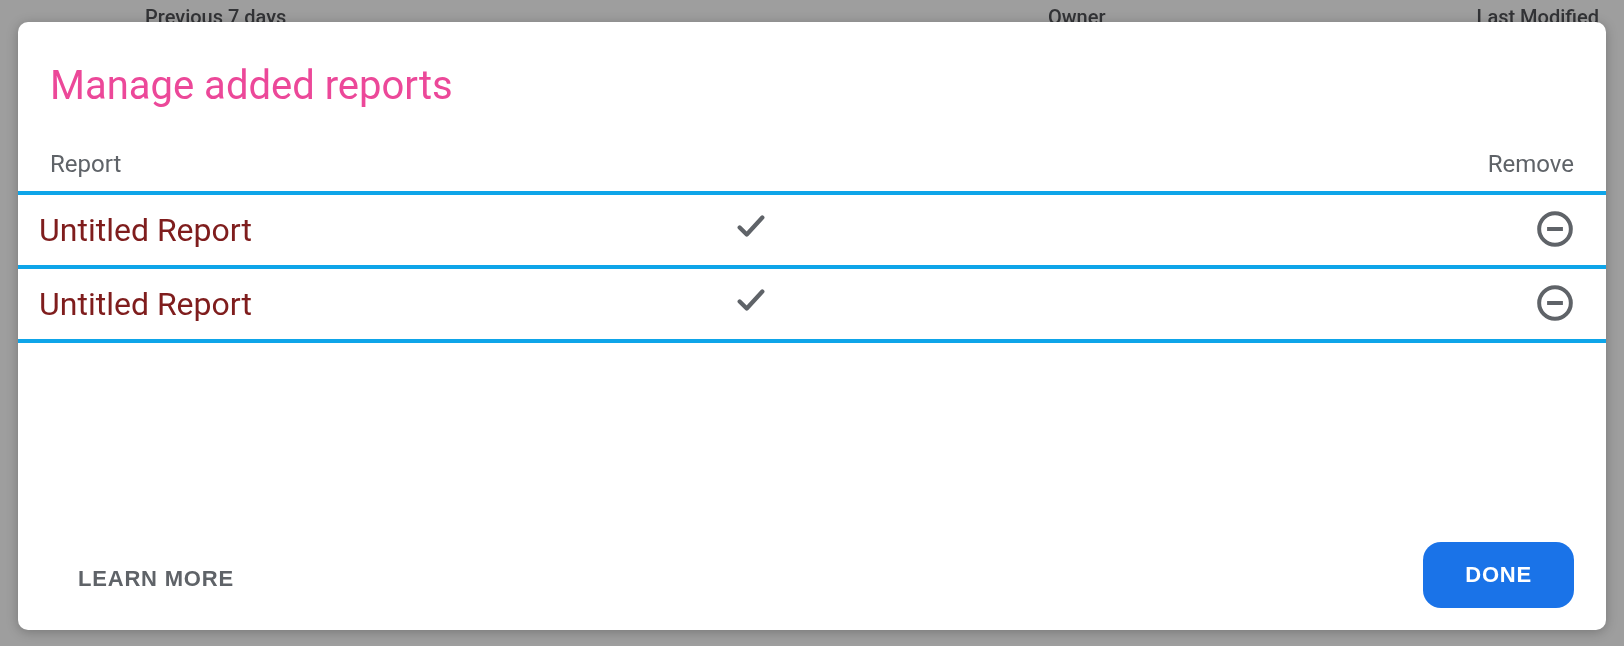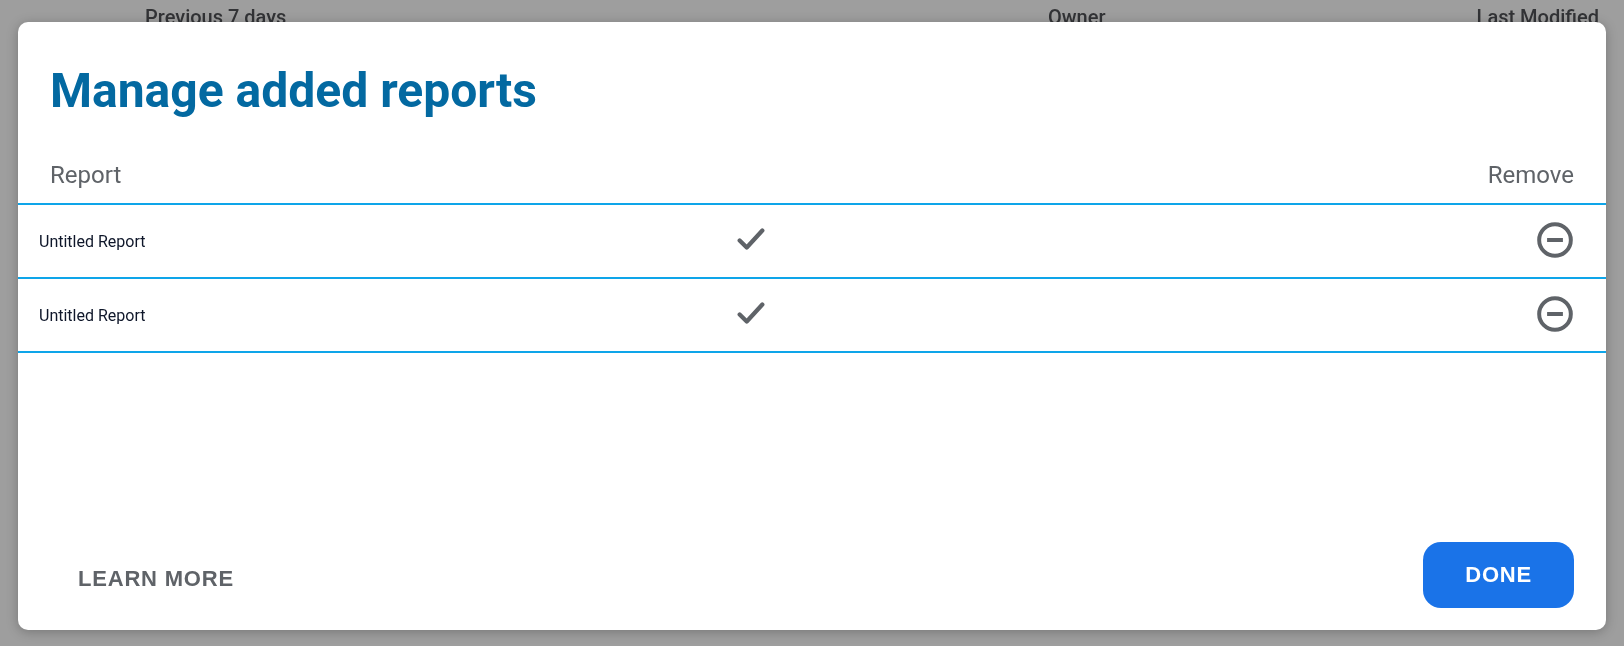--- a/index.html
+++ b/index.html
@@ -39,48 +39,48 @@
       bottom: 16px;
       background: #ffffff;
       border-radius: 10px;
       box-shadow: 0 2px 12px rgba(0,0,0,0.25);
       display: flex;
       flex-direction: column;
       overflow: hidden;
     }
     .dialog-title {
       padding: 40px 32px 0 32px;
-      font-size: 48px;
-      font-weight: 700;
-      color: #0369a1;
+      font-size: 40px;
+      font-weight: 400;
+      color: #ec4899;
     }
     .dialog-subtitle {
       padding: 44px 32px 0 32px;
       font-size: 26px;
       color: #5f6368;
     }
     .table {
       margin-top: 28px;
       width: 100%;
     }
     .thead, .trow {
       display: flex;
       align-items: center;
-      border-bottom: 2px solid #0ea5e9;
+      border-bottom: 4px solid #0ea5e9;
       padding: 0 32px;
     }
     .thead {
       height: 58px;
       color: #5f6368;
       font-size: 24px;
     }
     .trow {
       height: 74px;
-      color: #0f172a;
-      font-size: 16px;
+      color: #7f1d1d;
+      font-size: 32px;
       padding-left: 21px;
     }
     .col-report { flex: 0 0 695px; }
     .col-status { flex: 0 0 150px; display:flex; align-items:center; }
     .col-action { flex: 0 0 380px; }
     .col-remove { flex: 1; display:flex; justify-content:flex-end; align-items:center;}
     .check-icon svg {
       width: 34px;
       height: 34px;
       stroke: #5f6368;

